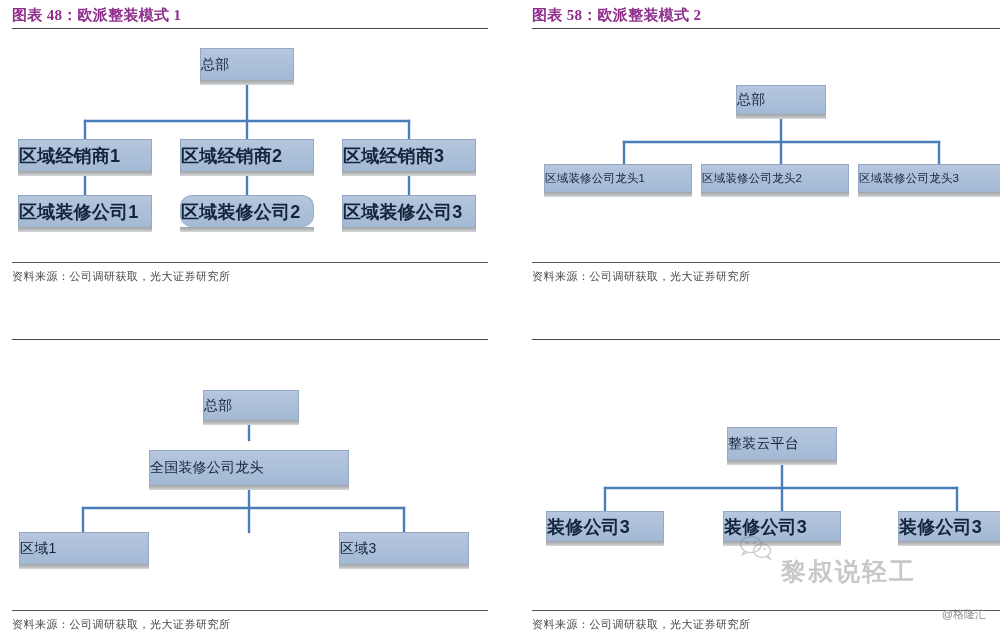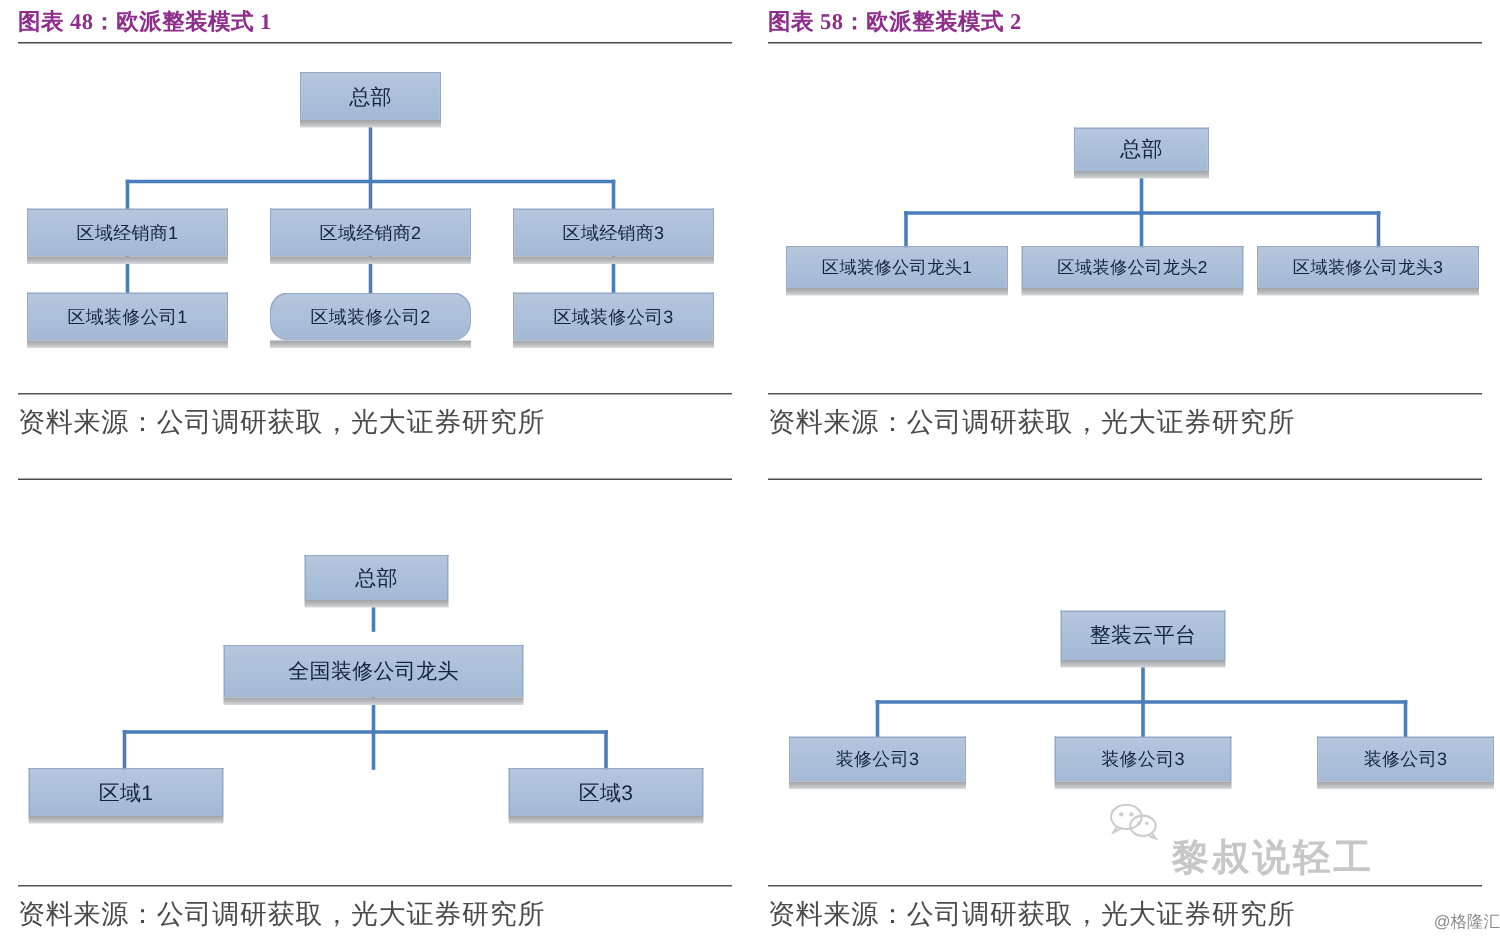--- a/index.html
+++ b/index.html
@@ -14,20 +14,21 @@
     position: relative;
     overflow: hidden;
   }
 
   .page-grid {
     display: grid;
     grid-template-columns: 500px 500px;
     grid-template-rows: 315px 315px;
     width: 796px;
     height: 630px;
+    gap: 20px;
   }
 
   .panel {
     position: relative;
     box-sizing: border-box;
     padding: 0 12px;
   }
 
   .panel-title {
     font-family: "Liberation Serif", "DejaVu Serif", serif;
@@ -49,21 +50,21 @@
   .rule-bottom {
     height: 0;
     border-top: 1.3px solid #555555;
     position: absolute;
     left: 12px;
     right: 12px;
   }
 
   .source {
     font-family: Liberation Sans, sans-serif;
-    font-size: 18px;
+    font-size: 11px;
     color: #4a4a4a;
     position: absolute;
     left: 12px;
     white-space: nowrap;
     letter-spacing: 0.5px;
   }
 
   .diagram {
     position: absolute;
     left: 0;
@@ -78,37 +79,36 @@
     position: absolute;
     box-sizing: border-box;
     background: linear-gradient(180deg, #b6c6dd 0%, #aabfd8 55%, #a3b8d4 100%);
     border: 1px solid #93a9c6;
     border-bottom: 0;
     color: #14243a;
     font-size: 14px;
     font-family: "Liberation Sans", "DejaVu Sans", sans-serif;
     display: flex;
     align-items: center;
-    justify-content: center;
     white-space: nowrap;
     letter-spacing: 0.2px;
     z-index: 3;
   }
   .node::after {
     content: "";
     position: absolute;
     left: -1px;
     right: -1px;
     bottom: -5px;
     height: 5px;
     background: linear-gradient(180deg, #9fa3a6 0%, #b9bcbf 55%, #d7d9da 100%);
   }
   .node .label { position: relative; z-index: 2; }
 
-  .node.small { font-size: 12px; }
+  .node.small { font-size: 18px; font-weight: bold; }
   .node.tiny  { font-size: 11.5px; }
 
   .watermark {
     position: absolute;
     right: 84px;
     bottom: 42px;
     display: flex;
     align-items: center;
     gap: 8px;
     opacity: 0.38;
@@ -120,21 +120,21 @@
     font-size: 25px;
     font-weight: bold;
     color: #6e6e6e;
     letter-spacing: 2px;
     margin-top: 48px;
   }
   .wm-logo { width: 34px; height: 28px; }
 
   .credit {
     position: absolute;
-    right: 0;
+    right: 14px;
     bottom: 8px;
     font-family: "Liberation Sans", "DejaVu Sans", sans-serif;
     font-size: 11px;
     color: #8a8a8a;
     z-index: 6;
     white-space: nowrap;
   }
 </style>
 </head>
 <body>

